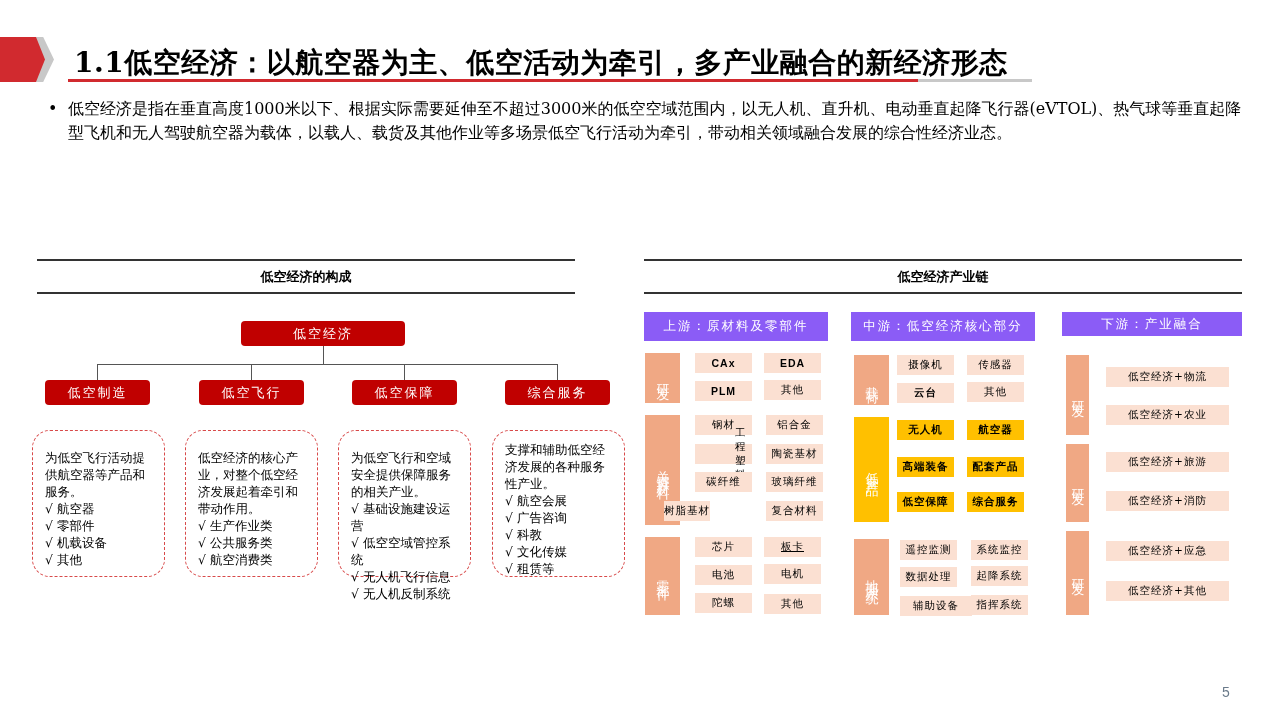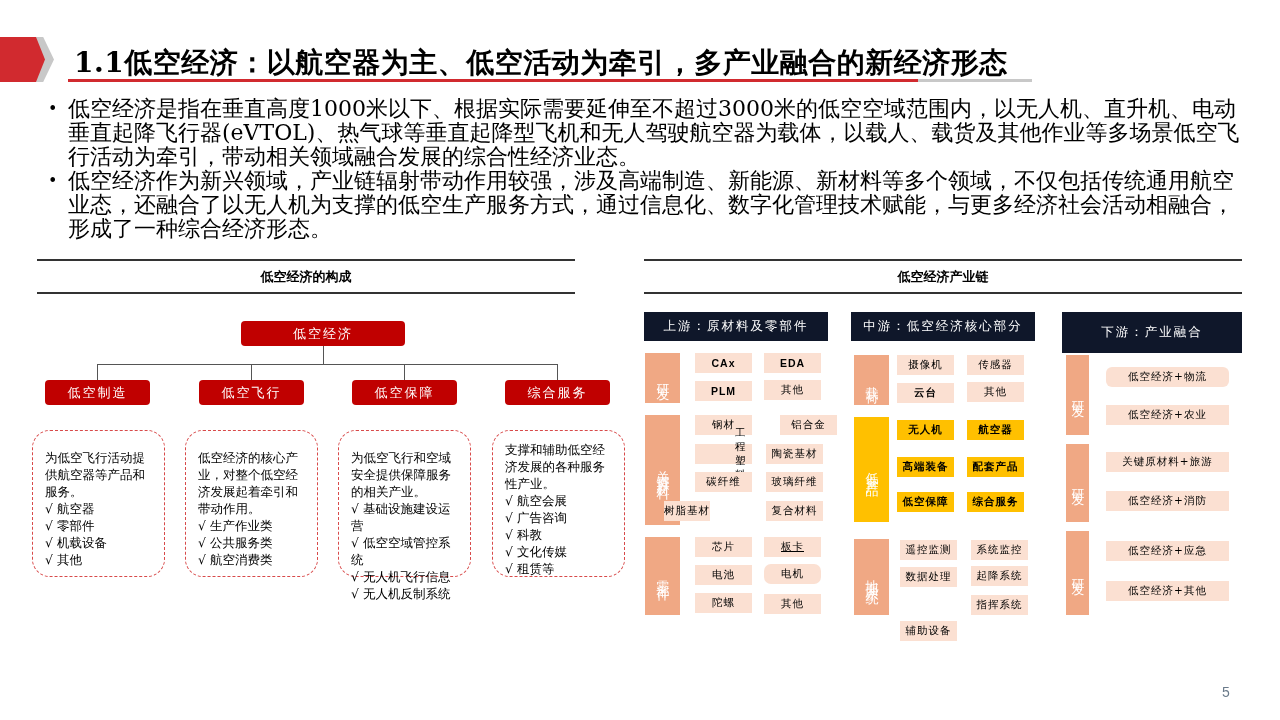--- a/index.html
+++ b/index.html
@@ -9,53 +9,52 @@
   
   .chev-gray { left:0; top:37px; width:54px; height:45px; background:#c8c8c8;
                clip-path:polygon(0 0, 80% 0, 100% 50%, 80% 100%, 0 100%); }
   .chev-red { left:0; top:37px; width:45px; height:45px; background:#d12a2f;
               clip-path:polygon(0 0, 80% 0, 100% 50%, 80% 100%, 0 100%); }
   .title { left:74px; top:44px; font-size:28px; font-weight:bold; white-space:nowrap; letter-spacing:0.5px;
            font-family:"DejaVu Serif","Liberation Serif",serif; }
   .title-line-red { left:68px; top:79px; width:850px; height:3px; background:#d12a2f; }
   .title-line-gray { left:918px; top:79px; width:114px; height:3px; background:#c8c8c8; }
   
-  .bullets { left:46px; top:97px; width:1200px; font-size:22px; line-height:24px; }
+  .bullets { left:46px; top:97px; width:1200px; font-size:16px; line-height:24px; }
   .bullet { position:relative; padding-left:22px; }
   .bullet::before { content:"•"; position:absolute; left:2px; top:0; font-size:16px; }
   
   .sec-title { font-size:13px; text-align:center; font-weight:bold; }
   .hline { height:2px; background:#333; }
   
   .redbox { background:#c00000; color:#fff; font-size:13px; display:flex; align-items:center; justify-content:center;
             border-radius:4px; letter-spacing:2px; }
   .conn { background:#555; }
   .dashbox { border:1.5px dashed #d84a4a; border-radius:18px; font-size:12.5px; line-height:17px; padding:18px 8px 8px 12px; }
   
-  .chainhead { background:#0f172a; color:#fff; font-size:12.5px; display:flex; align-items:center; justify-content:center; letter-spacing:2px; }
+  .chainhead { background:#8b5cf6; color:#fff; font-size:12.5px; display:flex; align-items:center; justify-content:center; letter-spacing:2px; }
   .cat { background:#f0a884; color:#fff; font-size:13px; display:flex; align-items:center; justify-content:center;
          writing-mode:vertical-rl; text-orientation:upright; letter-spacing:4px; }
   .cat.gold { background:#ffc000; }
   .item { background:#fbe0d2; font-size:10.5px; display:flex; align-items:center; justify-content:center; letter-spacing:1px; }
   .item.gold { background:#ffc000; font-weight:bold; }
   .item.sans { font-family:"Liberation Sans",sans-serif; font-weight:bold; }
   .pagenum { left:1222px; top:684px; font-size:14px; color:#6a7a8a; font-family:"Liberation Sans",sans-serif; }
 </style>
 </head>
 <body>
 
 <div class="abs chev-gray"></div>
 <div class="abs chev-red"></div>
 <div class="abs title">1.1低空经济：以航空器为主、低空活动为牵引，多产业融合的新经济形态</div>
 <div class="abs title-line-red"></div>
 <div class="abs title-line-gray"></div>
 
 <div class="abs bullets">
   <div class="bullet">低空经济是指在垂直高度1000米以下、根据实际需要延伸至不超过3000米的低空空域范围内，以无人机、直升机、电动垂直起降飞行器(eVTOL)、热气球等垂直起降型飞机和无人驾驶航空器为载体，以载人、载货及其他作业等多场景低空飞行活动为牵引，带动相关领域融合发展的综合性经济业态。</div>
-  <div class="bullet">低空经济作为新兴领域，产业链辐射带动作用较强，涉及高端制造、新能源、新材料等多个领域，不仅包括传统通用航空业态，还融合了以无人机为支撑的低空生产服务方式，通过信息化、数字化管理技术赋能，与更多经济社会活动相融合，形成了一种综合经济形态。</div>
 </div>
 
 <div class="abs hline" style="left:37px;top:259px;width:538px;"></div>
 <div class="abs sec-title" style="left:37px;top:268px;width:538px;">低空经济的构成</div>
 <div class="abs hline" style="left:37px;top:292px;width:538px;"></div>
 
 <div class="abs redbox" style="left:241px;top:321px;width:164px;height:25px;">低空经济</div>
 <div class="abs conn" style="left:323px;top:346px;width:1px;height:18px;"></div>
 <div class="abs conn" style="left:97px;top:364px;width:461px;height:1px;"></div>
 <div class="abs conn" style="left:97px;top:364px;width:1px;height:16px;"></div>
@@ -96,43 +95,43 @@
   <div>√ 文化传媒</div>
   <div>√ 租赁等</div>
 </div>
 
 <div class="abs hline" style="left:644px;top:259px;width:598px;"></div>
 <div class="abs sec-title" style="left:644px;top:268px;width:598px;">低空经济产业链</div>
 <div class="abs hline" style="left:644px;top:292px;width:598px;"></div>
 
 <div class="abs chainhead" style="left:644px;top:312px;width:184px;height:29px;">上游：原材料及零部件</div>
 <div class="abs chainhead" style="left:851px;top:312px;width:184px;height:29px;">中游：低空经济核心部分</div>
-<div class="abs chainhead" style="left:1062px;top:312px;width:180px;height:41px;">下游：产业融合</div>
+<div class="abs chainhead" style="left:1062px;top:312px;width:180px;height:24px;">下游：产业融合</div>
 
 <div class="abs cat" style="left:645px;top:353px;width:35px;height:50px;">研发</div>
 <div class="abs item sans" style="left:695px;top:353px;width:57px;height:20px;">CAx</div>
 <div class="abs item sans" style="left:764px;top:353px;width:57px;height:20px;">EDA</div>
 <div class="abs item sans" style="left:695px;top:381px;width:57px;height:20px;">PLM</div>
 <div class="abs item" style="left:764px;top:380px;width:57px;height:20px;">其他</div>
 
 <div class="abs cat" style="left:645px;top:415px;width:35px;height:110px;">关键原材料</div>
 <div class="abs item" style="left:695px;top:415px;width:57px;height:20px;">钢材</div>
-<div class="abs item" style="left:766px;top:415px;width:57px;height:20px;margin-left:14px;">铝合金</div>
+<div class="abs item" style="left:766px;top:415px;width:57px;height:20px;">铝合金</div>
 <div class="abs item" style="left:695px;top:444px;width:57px;height:20px;padding-left:40px;">工程塑料</div>
 <div class="abs item" style="left:766px;top:444px;width:57px;height:20px;">陶瓷基材</div>
 <div class="abs item" style="left:695px;top:472px;width:57px;height:20px;">碳纤维</div>
 <div class="abs item" style="left:766px;top:472px;width:57px;height:20px;">玻璃纤维</div>
 <div class="abs item" style="left:664px;top:501px;width:46px;height:20px;">树脂基材</div>
 <div class="abs item" style="left:766px;top:501px;width:57px;height:20px;">复合材料</div>
 
 <div class="abs cat" style="left:645px;top:537px;width:35px;height:78px;">零部件</div>
 <div class="abs item" style="left:695px;top:537px;width:57px;height:20px;">芯片</div>
 <div class="abs item" style="left:764px;top:537px;width:57px;height:20px;text-decoration:underline;">板卡</div>
 <div class="abs item" style="left:695px;top:565px;width:57px;height:20px;">电池</div>
-<div class="abs item" style="left:764px;top:564px;width:57px;height:20px;border-radius:7px;">电机</div>
+<div class="abs item" style="left:764px;top:564px;width:57px;height:20px;">电机</div>
 <div class="abs item" style="left:695px;top:593px;width:57px;height:20px;">陀螺</div>
 <div class="abs item" style="left:764px;top:594px;width:57px;height:20px;">其他</div>
 
 <div class="abs cat" style="left:854px;top:355px;width:35px;height:50px;">载荷</div>
 <div class="abs item" style="left:897px;top:355px;width:57px;height:20px;">摄像机</div>
 <div class="abs item" style="left:967px;top:355px;width:57px;height:20px;">传感器</div>
 <div class="abs item" style="left:897px;top:383px;width:57px;height:20px;font-weight:bold;">云台</div>
 <div class="abs item" style="left:967px;top:382px;width:57px;height:20px;">其他</div>
 
 <div class="abs cat gold" style="left:854px;top:417px;width:35px;height:105px;">低空产品</div>
@@ -141,28 +140,28 @@
 <div class="abs item gold" style="left:897px;top:457px;width:57px;height:20px;">高端装备</div>
 <div class="abs item gold" style="left:967px;top:457px;width:57px;height:20px;">配套产品</div>
 <div class="abs item gold" style="left:897px;top:492px;width:57px;height:20px;">低空保障</div>
 <div class="abs item gold" style="left:967px;top:492px;width:57px;height:20px;">综合服务</div>
 
 <div class="abs cat" style="left:854px;top:539px;width:35px;height:76px;">地面系统</div>
 <div class="abs item" style="left:900px;top:540px;width:57px;height:20px;">遥控监测</div>
 <div class="abs item" style="left:971px;top:540px;width:57px;height:20px;">系统监控</div>
 <div class="abs item" style="left:900px;top:567px;width:57px;height:20px;">数据处理</div>
 <div class="abs item" style="left:971px;top:566px;width:57px;height:20px;">起降系统</div>
-<div class="abs item" style="left:900px;top:621px;width:57px;height:20px;">辅助设备</div>
+<div class="abs item" style="left:900px;top:596px;width:72px;height:20px;">辅助设备</div>
 <div class="abs item" style="left:971px;top:595px;width:57px;height:20px;">指挥系统</div>
 
 <div class="abs cat" style="left:1066px;top:355px;width:23px;height:80px;">研发</div>
-<div class="abs item" style="left:1106px;top:367px;width:123px;height:20px;border-radius:6px;">低空经济+物流</div>
+<div class="abs item" style="left:1106px;top:367px;width:123px;height:20px;">低空经济+物流</div>
 <div class="abs item" style="left:1106px;top:405px;width:123px;height:20px;">低空经济+农业</div>
 
 <div class="abs cat" style="left:1066px;top:444px;width:23px;height:78px;">研发</div>
-<div class="abs item" style="left:1106px;top:452px;width:123px;height:20px;">关键原材料+旅游</div>
+<div class="abs item" style="left:1106px;top:452px;width:123px;height:20px;">低空经济+旅游</div>
 <div class="abs item" style="left:1106px;top:491px;width:123px;height:20px;">低空经济+消防</div>
 
 <div class="abs cat" style="left:1066px;top:531px;width:23px;height:84px;">研发</div>
 <div class="abs item" style="left:1106px;top:541px;width:123px;height:20px;">低空经济+应急</div>
 <div class="abs item" style="left:1106px;top:581px;width:123px;height:20px;">低空经济+其他</div>
 
 <div class="abs pagenum">5</div>
 
 </body></html>

